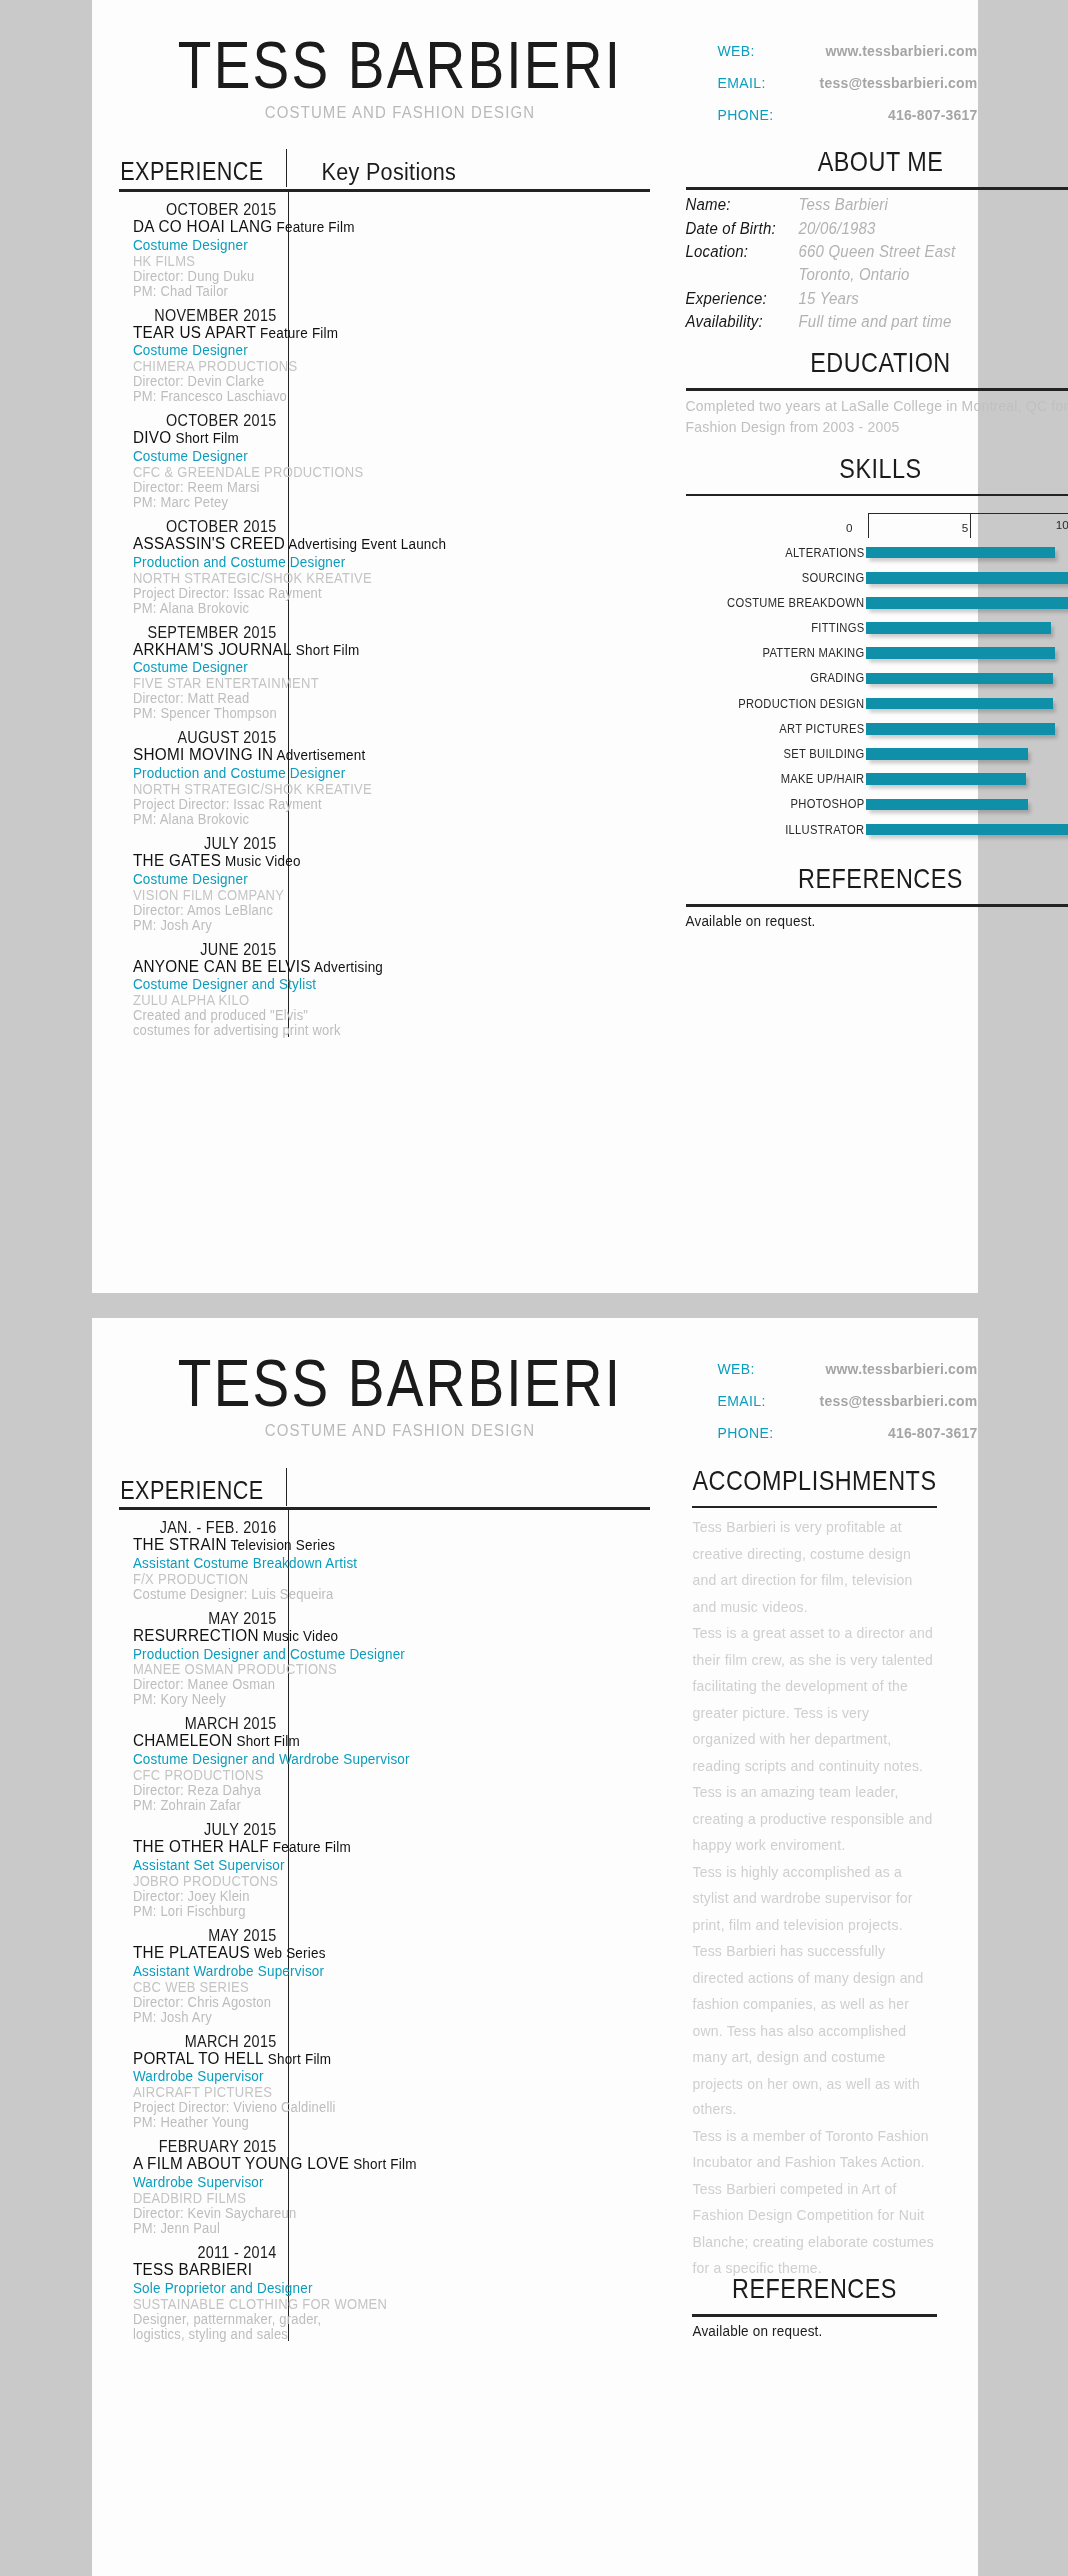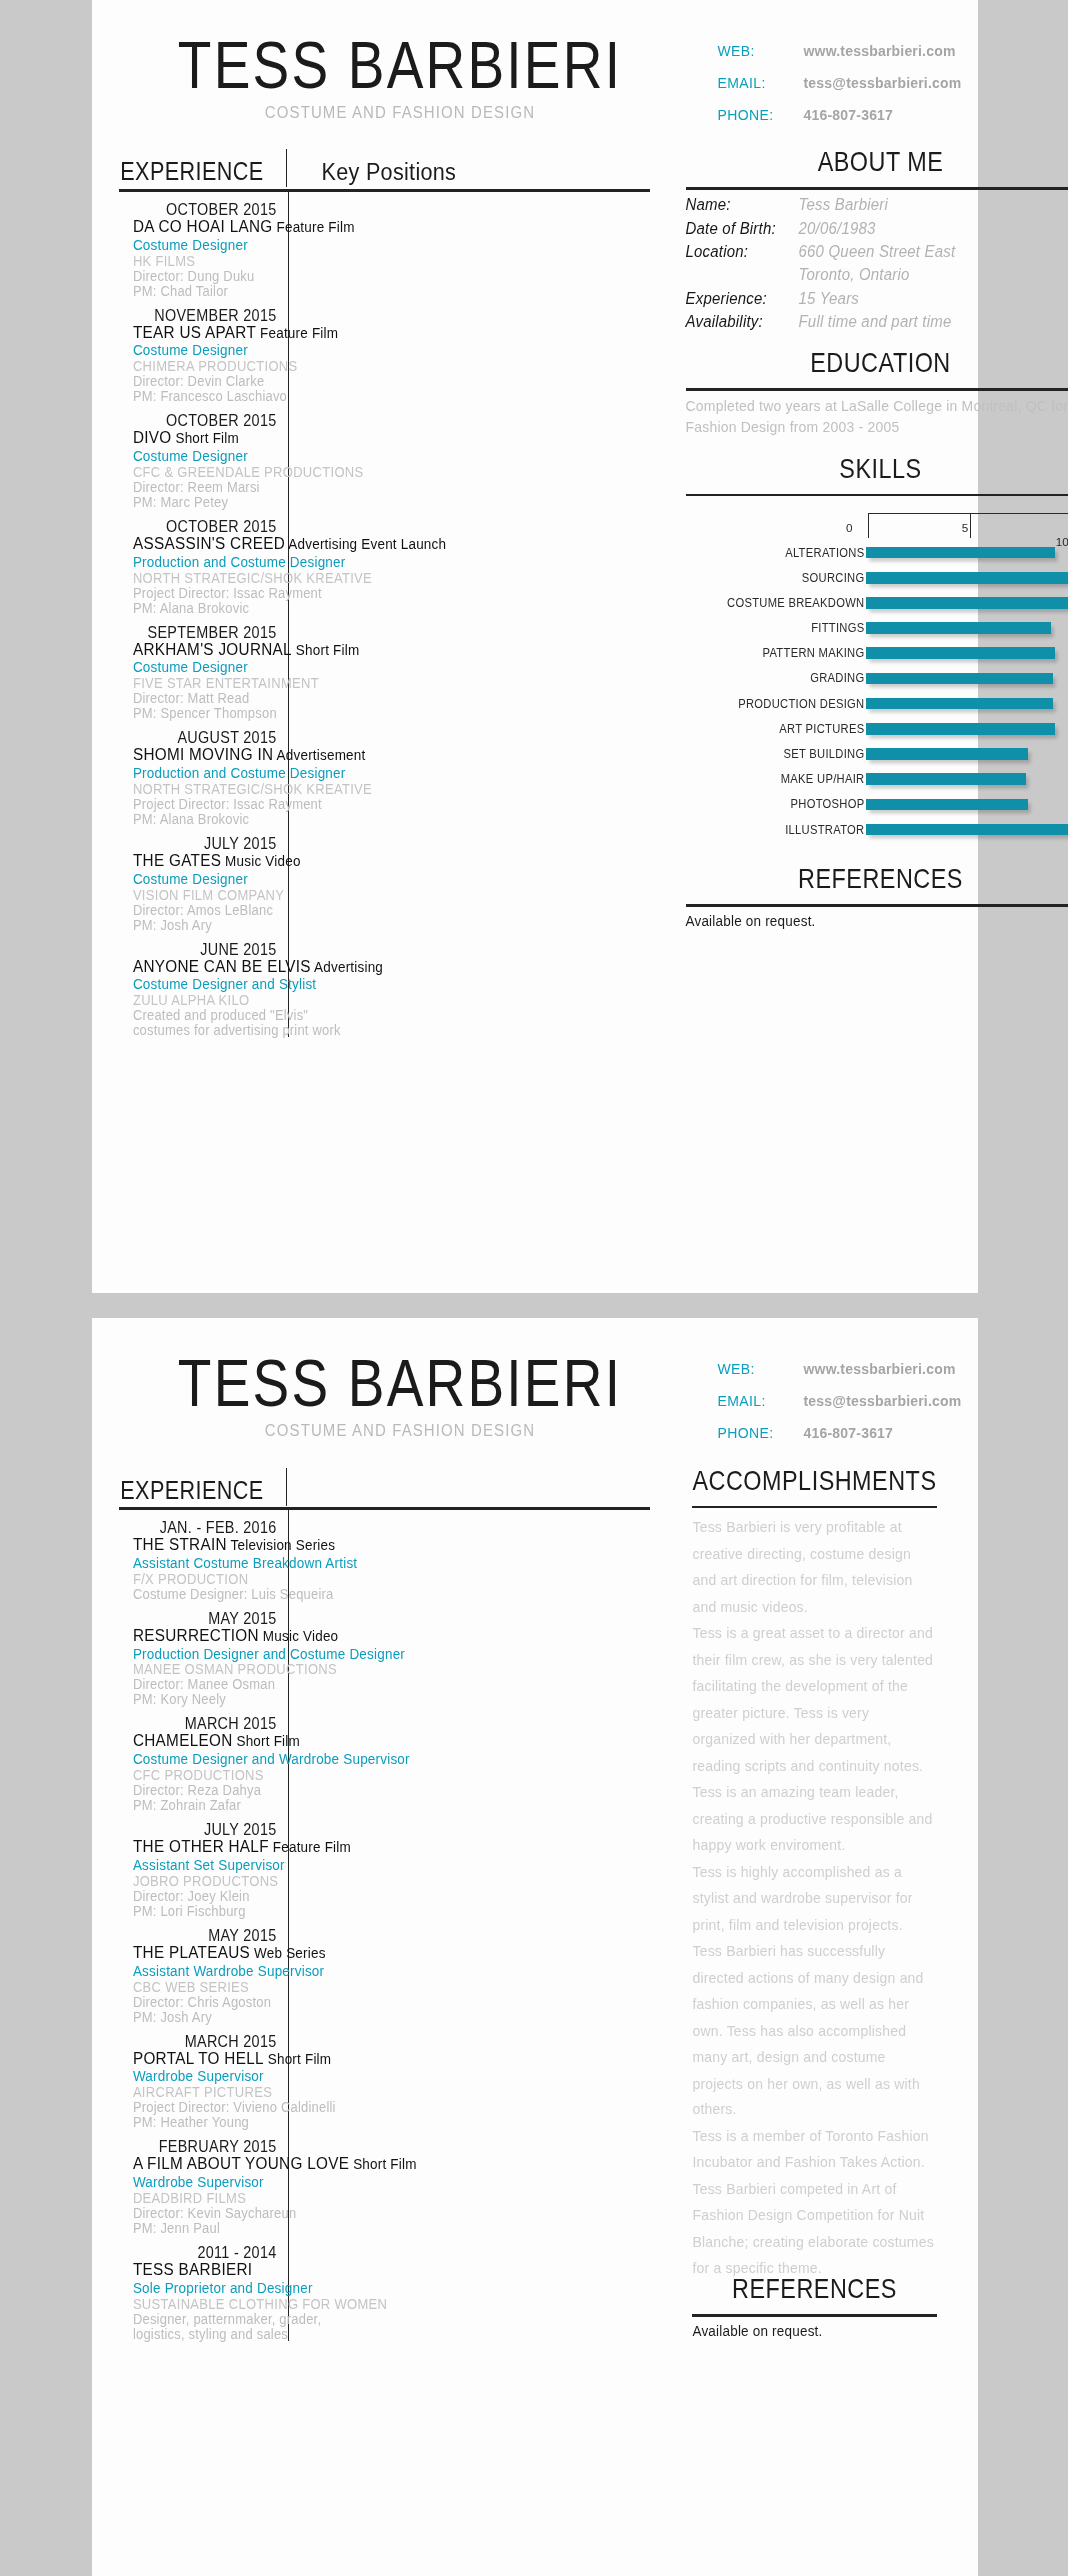--- a/index.html
+++ b/index.html
@@ -66,20 +66,21 @@
   .hdr-right {
     flex: 1;
     padding-left: 50px;
     padding-top: 10.8px;
   }
   .contact-row {
     display: flex;
     margin-bottom: 16px;
     font-size: 14px;
     font-weight: 300;
+    justify-content: space-between;
   }
   .contact-label {
     width: 86px;
     color: #0b9dbd;
     letter-spacing: 0.4px;
   }
   .contact-value {
     color: #a5a5a5;
     letter-spacing: 0.2px;
     font-weight: bold;
@@ -286,21 +287,21 @@
     width: 1.3px; background: #2a2a2a;
   }
   .axis-lbl5 {
     position: absolute;
     left: 50%; top: 7.2px;
     transform: translateX(-120%);
     font-size: 11.7px; color: #2a2a2a; font-weight: 300;
   }
   .axis-lbl10 {
     position: absolute;
-    right: 2.7px; top: 21px;
+    right: 2.7px; top: 4px;
     font-size: 11.7px; color: #2a2a2a; font-weight: 300;
   }
 
   .skill-row {
     display: flex;
     align-items: center;
     height: 22.5px;
     margin-bottom: 2.7px;
   }
   .skill-label {

